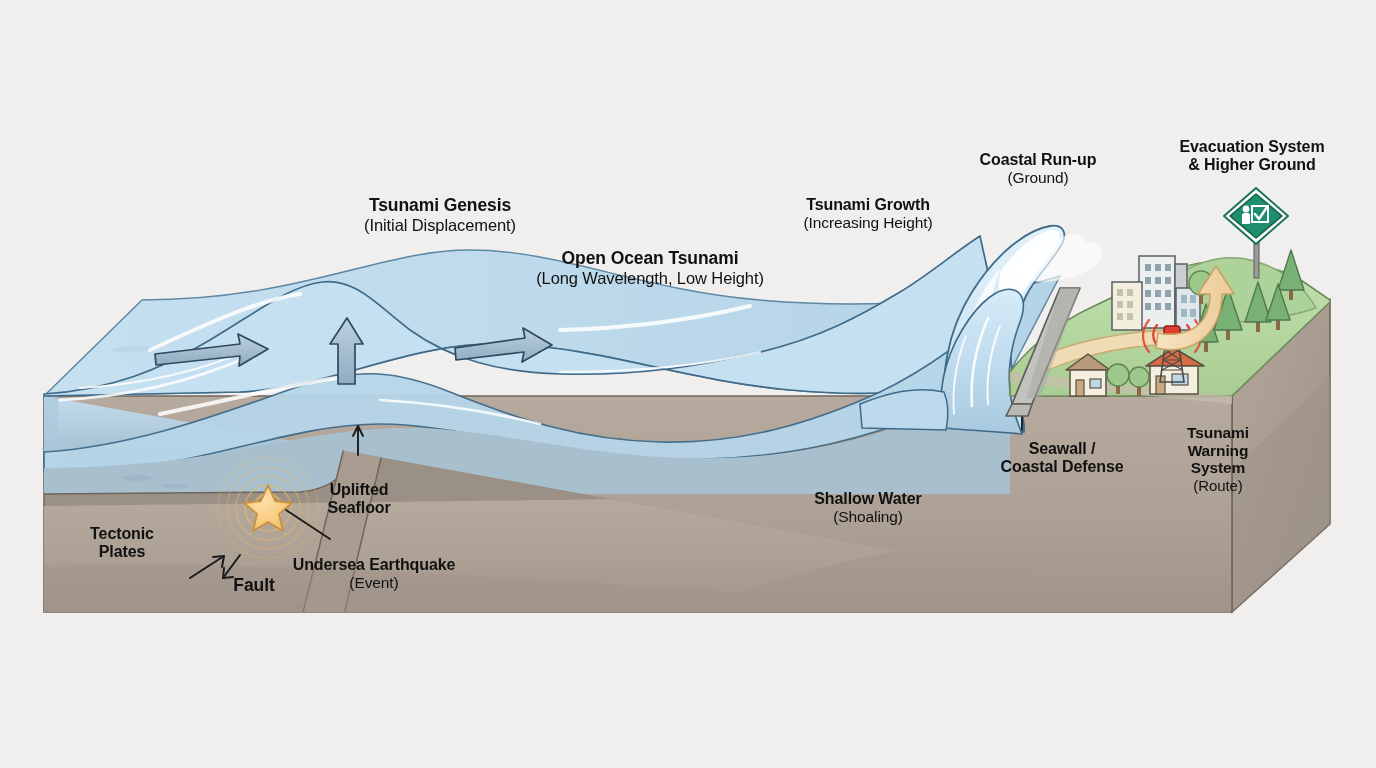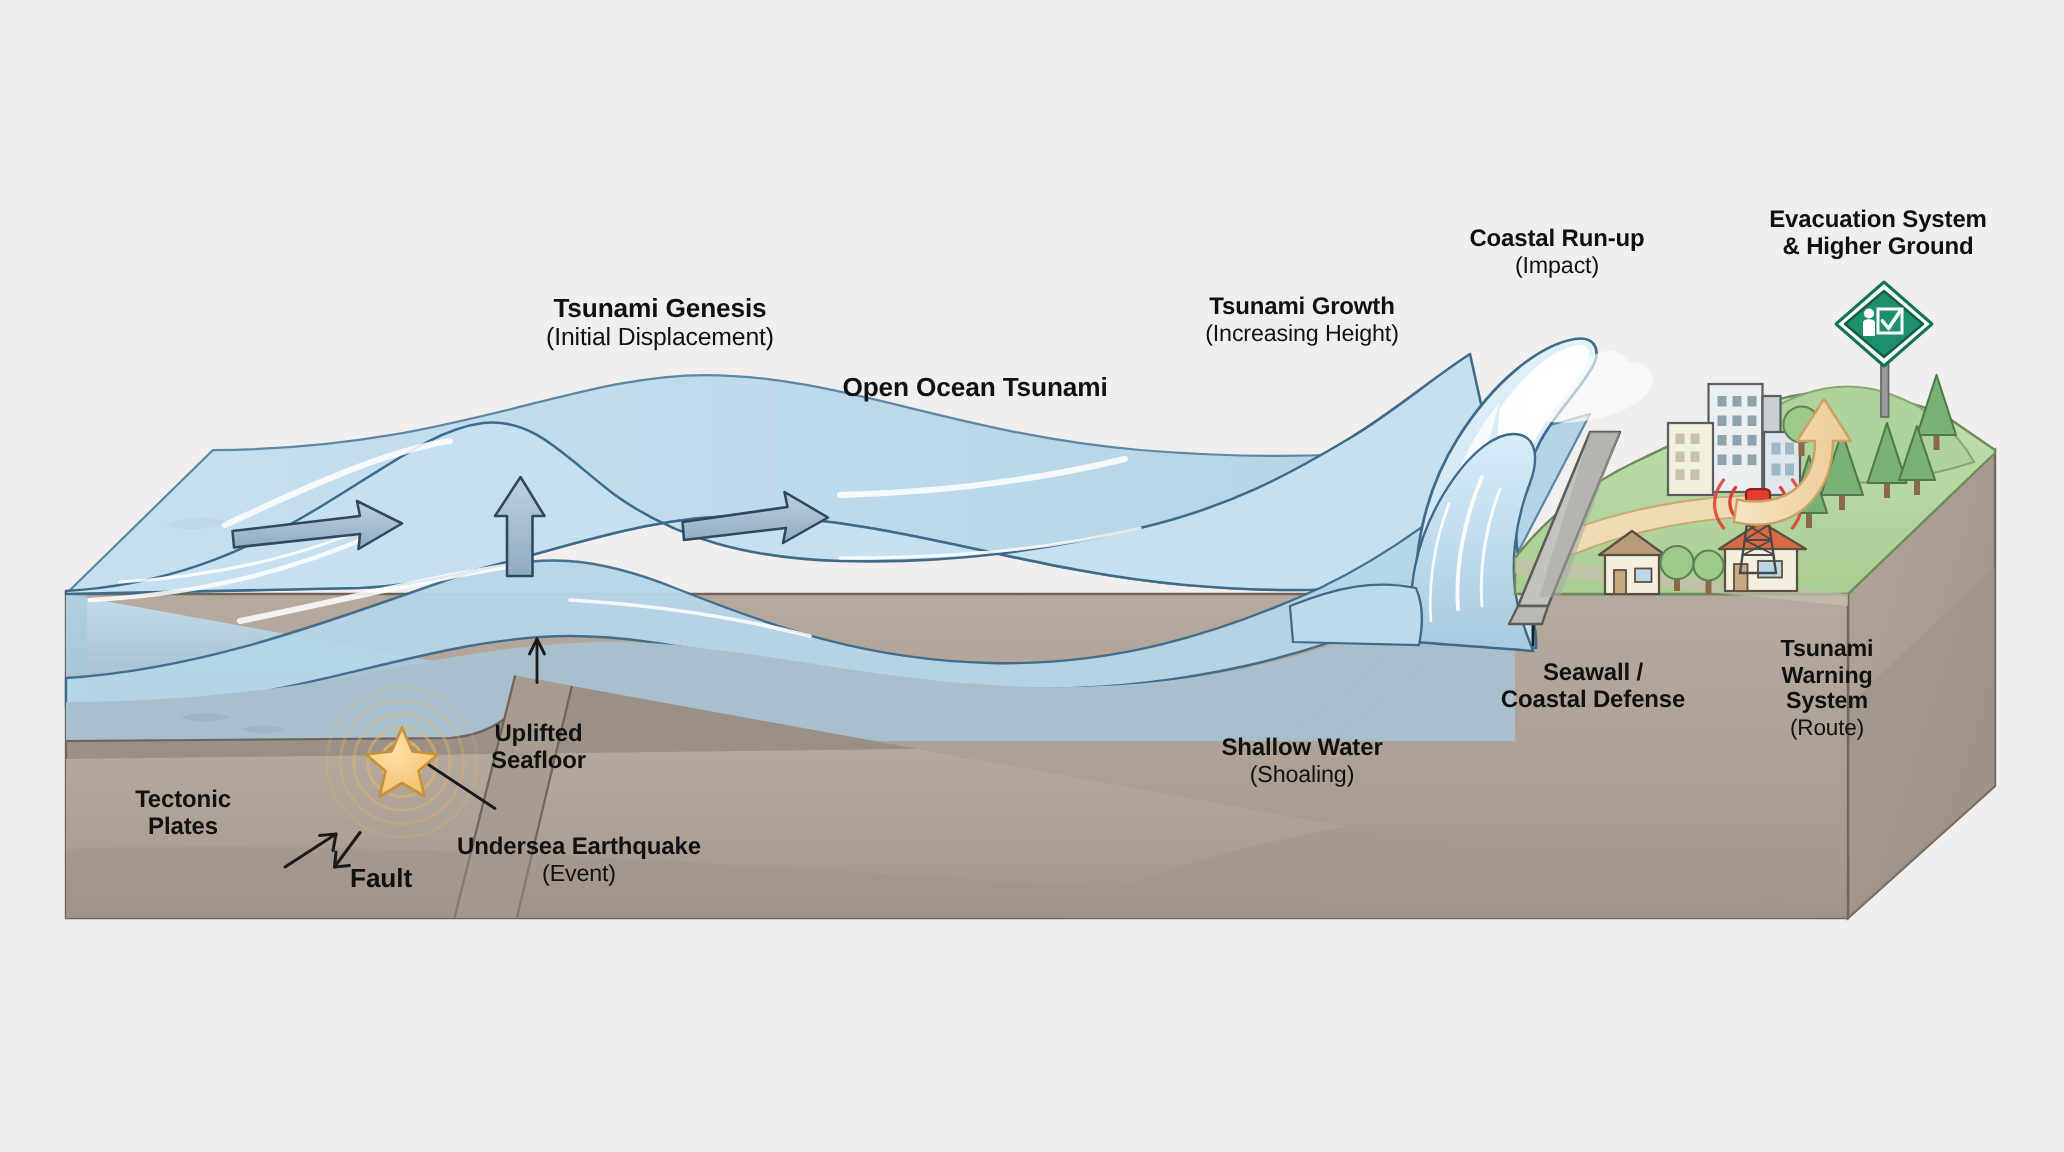--- a/index.html
+++ b/index.html
@@ -493,48 +493,49 @@
     </g>
   </svg>
 
   <div class="lbl" style="left:396px; top:196px; transform:translateX(-50%);margin-left:44px;">
     <span class="t1">Tsunami Genesis</span>
     <span class="t2">(Initial Displacement)</span>
   </div>
 
   <div class="lbl" style="left:650px; top:249px; transform:translateX(-50%);">
     <span class="t1">Open Ocean Tsunami</span>
+    <span class="t2">(Long Wavelength, Low Height)</span>
   </div>
 
   <div class="lbl small" style="left:868px; top:196px; transform:translateX(-50%);">
     <span class="t1">Tsunami Growth</span>
     <span class="t2">(Increasing Height)</span>
   </div>
 
   <div class="lbl small" style="left:1038px; top:151px; transform:translateX(-50%);">
     <span class="t1">Coastal Run-up</span>
-    <span class="t2">(Impact)</span>
+    <span class="t2">(Ground)</span>
   </div>
 
   <div class="lbl small" style="left:1252px; top:138px; transform:translateX(-50%);">
     <span class="t1">Evacuation System</span>
     <span class="t1">&amp; Higher Ground</span>
   </div>
 
   <div class="lbl small" style="left:868px; top:490px; transform:translateX(-50%);text-align:center;">
     <span class="t1">Shallow Water</span>
     <span class="t2">(Shoaling)</span>
   </div>
 
   <div class="lbl small" style="left:359px; top:481px; transform:translateX(-50%);">
     <span class="t1">Uplifted</span>
     <span class="t1">Seafloor</span>
   </div>
 
-  <div class="lbl small" style="left:386px; top:556px; transform:translateX(-50%);">
+  <div class="lbl small" style="left:374px; top:556px; transform:translateX(-50%);">
     <span class="t1">Undersea Earthquake</span>
     <span class="t2">(Event)</span>
   </div>
 
   <div class="lbl small" style="left:122px; top:525px; transform:translateX(-50%);">
     <span class="t1">Tectonic</span>
     <span class="t1">Plates</span>
   </div>
 
   <div class="lbl" style="left:254px; top:576px; transform:translateX(-50%);">

